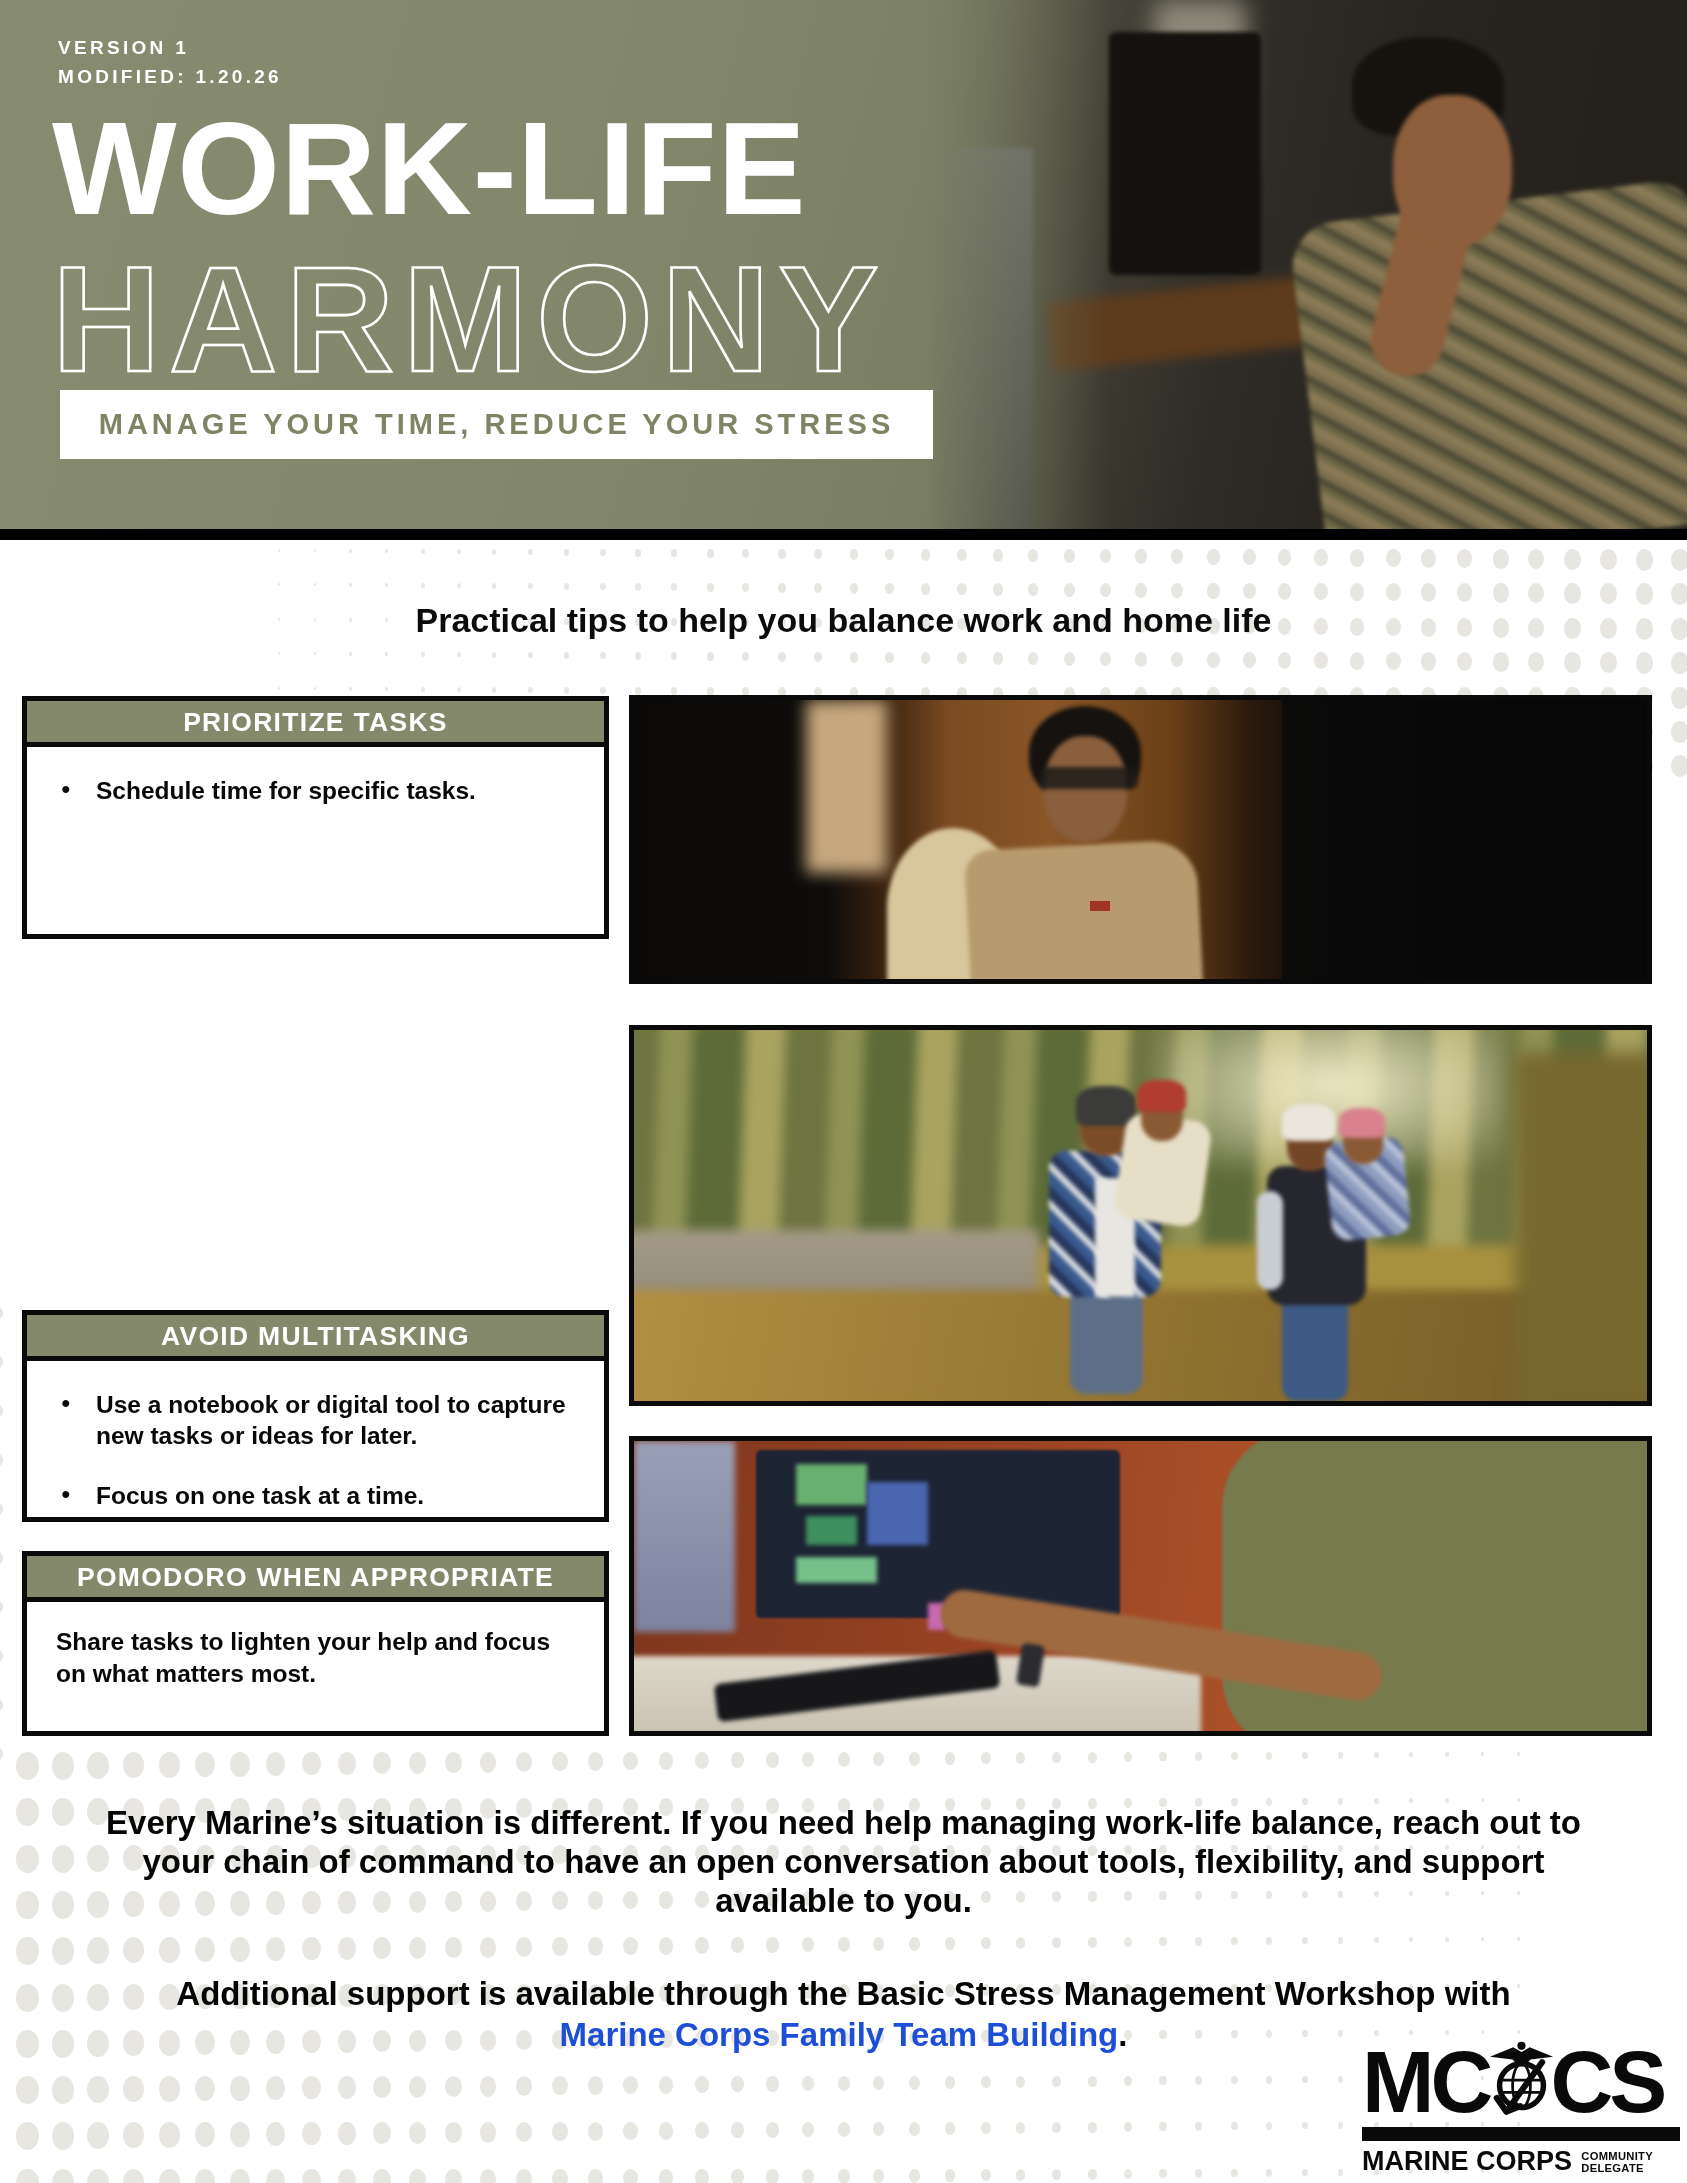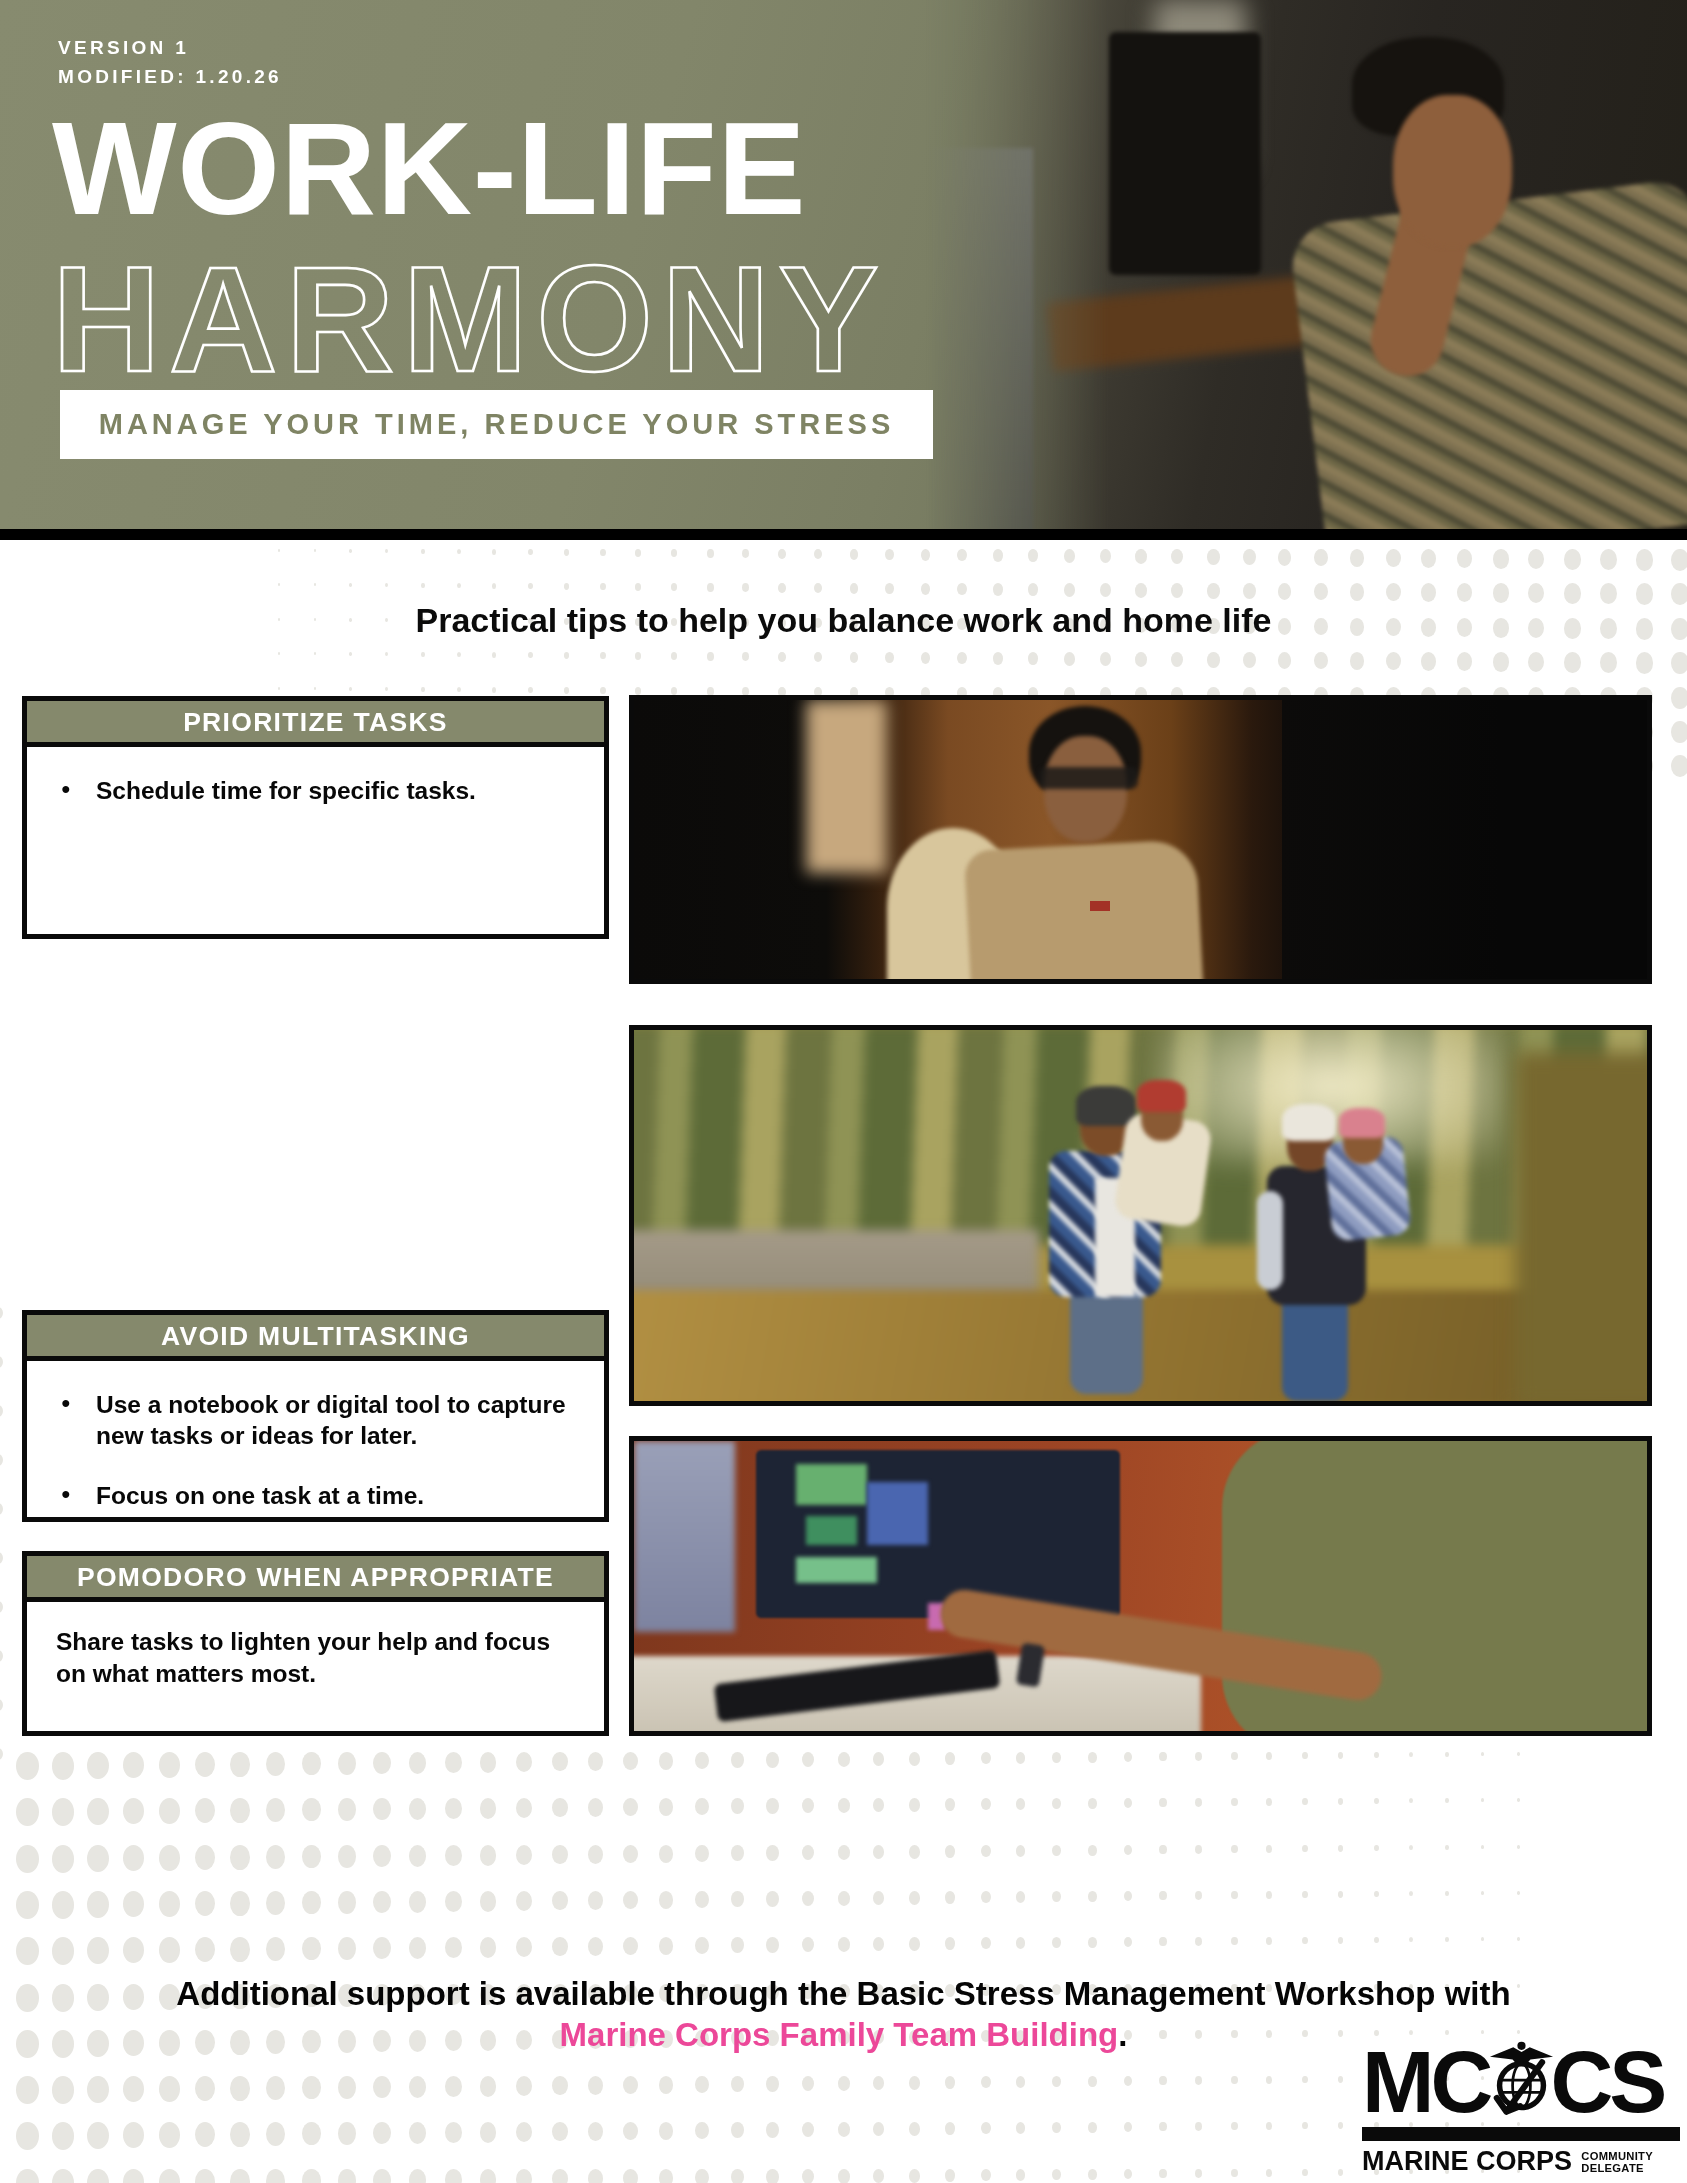--- a/index.html
+++ b/index.html
@@ -117,21 +117,21 @@
   .p3-watch{left:38%;top:70%;width:22.5px;height:42px;background:#2b2b30;border-radius:5.3px;transform:rotate(9deg);}
   .p3-chair{right:-1%;top:28%;width:11%;height:74%;filter:blur(1.3px)!important;
             background:repeating-linear-gradient(30deg,#b5a67e 0 10.6px,#8d8a64 10.6px 20px,#55503a 20px 30px,#a3956e 30px 40px);}
   .p3-sign{right:2%;top:4%;width:9%;height:14%;background:#c9b9a2;filter:blur(2.6px)!important;}
 
   
   .outro{position:absolute;left:86px;top:1804px;width:1515px;z-index:1;text-align:center;
          font-weight:bold;font-size:33px;line-height:1.18;color:#050505;}
   .support{position:absolute;left:0;top:1973px;width:1687px;z-index:1;text-align:center;
            font-weight:bold;font-size:33px;line-height:1.25;color:#050505;}
-  .support .link{color:#ec4899;cursor:pointer;}
+  .support .link{color:#1d4ed8;cursor:pointer;}
 
   
   .logo{position:absolute;left:1362px;top:2039px;width:318px;z-index:1;color:#0a0a0a;}
   .logo-row{display:flex;align-items:center;height:85px;}
   .logo-mc,.logo-cs{font-weight:bold;font-size:87px;letter-spacing:-4px;line-height:1;}
   .logo-emblem{width:69px;height:85px;margin:0 -5.3px 0 -2.6px;position:relative;z-index:1;}
   .logo-bar{width:100%;height:14.6px;background:#0a0a0a;margin-top:2.6px;}
   .logo-row2{display:flex;align-items:flex-start;margin-top:5.3px;gap:9.3px;}
   .logo-marine{font-weight:bold;font-size:27px;letter-spacing:0;}
   .logo-cs2{font-weight:bold;font-size:11.2px;line-height:1.1;margin-top:3.3px;letter-spacing:0.3px;}
@@ -237,20 +237,21 @@
     <div class="p3-keyboard"></div>
     <div class="p3-fig1"></div>
     <div class="p3-fig2"></div>
     <div class="p3-sign"></div>
     <div class="p3-chair"></div>
     <div class="p3-shirt"></div>
     <div class="p3-arm"></div>
     <div class="p3-watch"></div>
   </div>
 
+  <div class="outro">Every Marine’s situation is different. If you need help managing work-life balance, reach out to your chain of command to have an open conversation about tools, flexibility, and support available to you.</div>
 
   <div class="support">
     <div>Additional support is available through the Basic Stress Management Workshop with</div>
     <div>
       <span class="link">Marine Corps Family Team Building</span><span>.</span>
     </div>
   </div>
 
   <div class="logo">
     <div class="logo-row">

